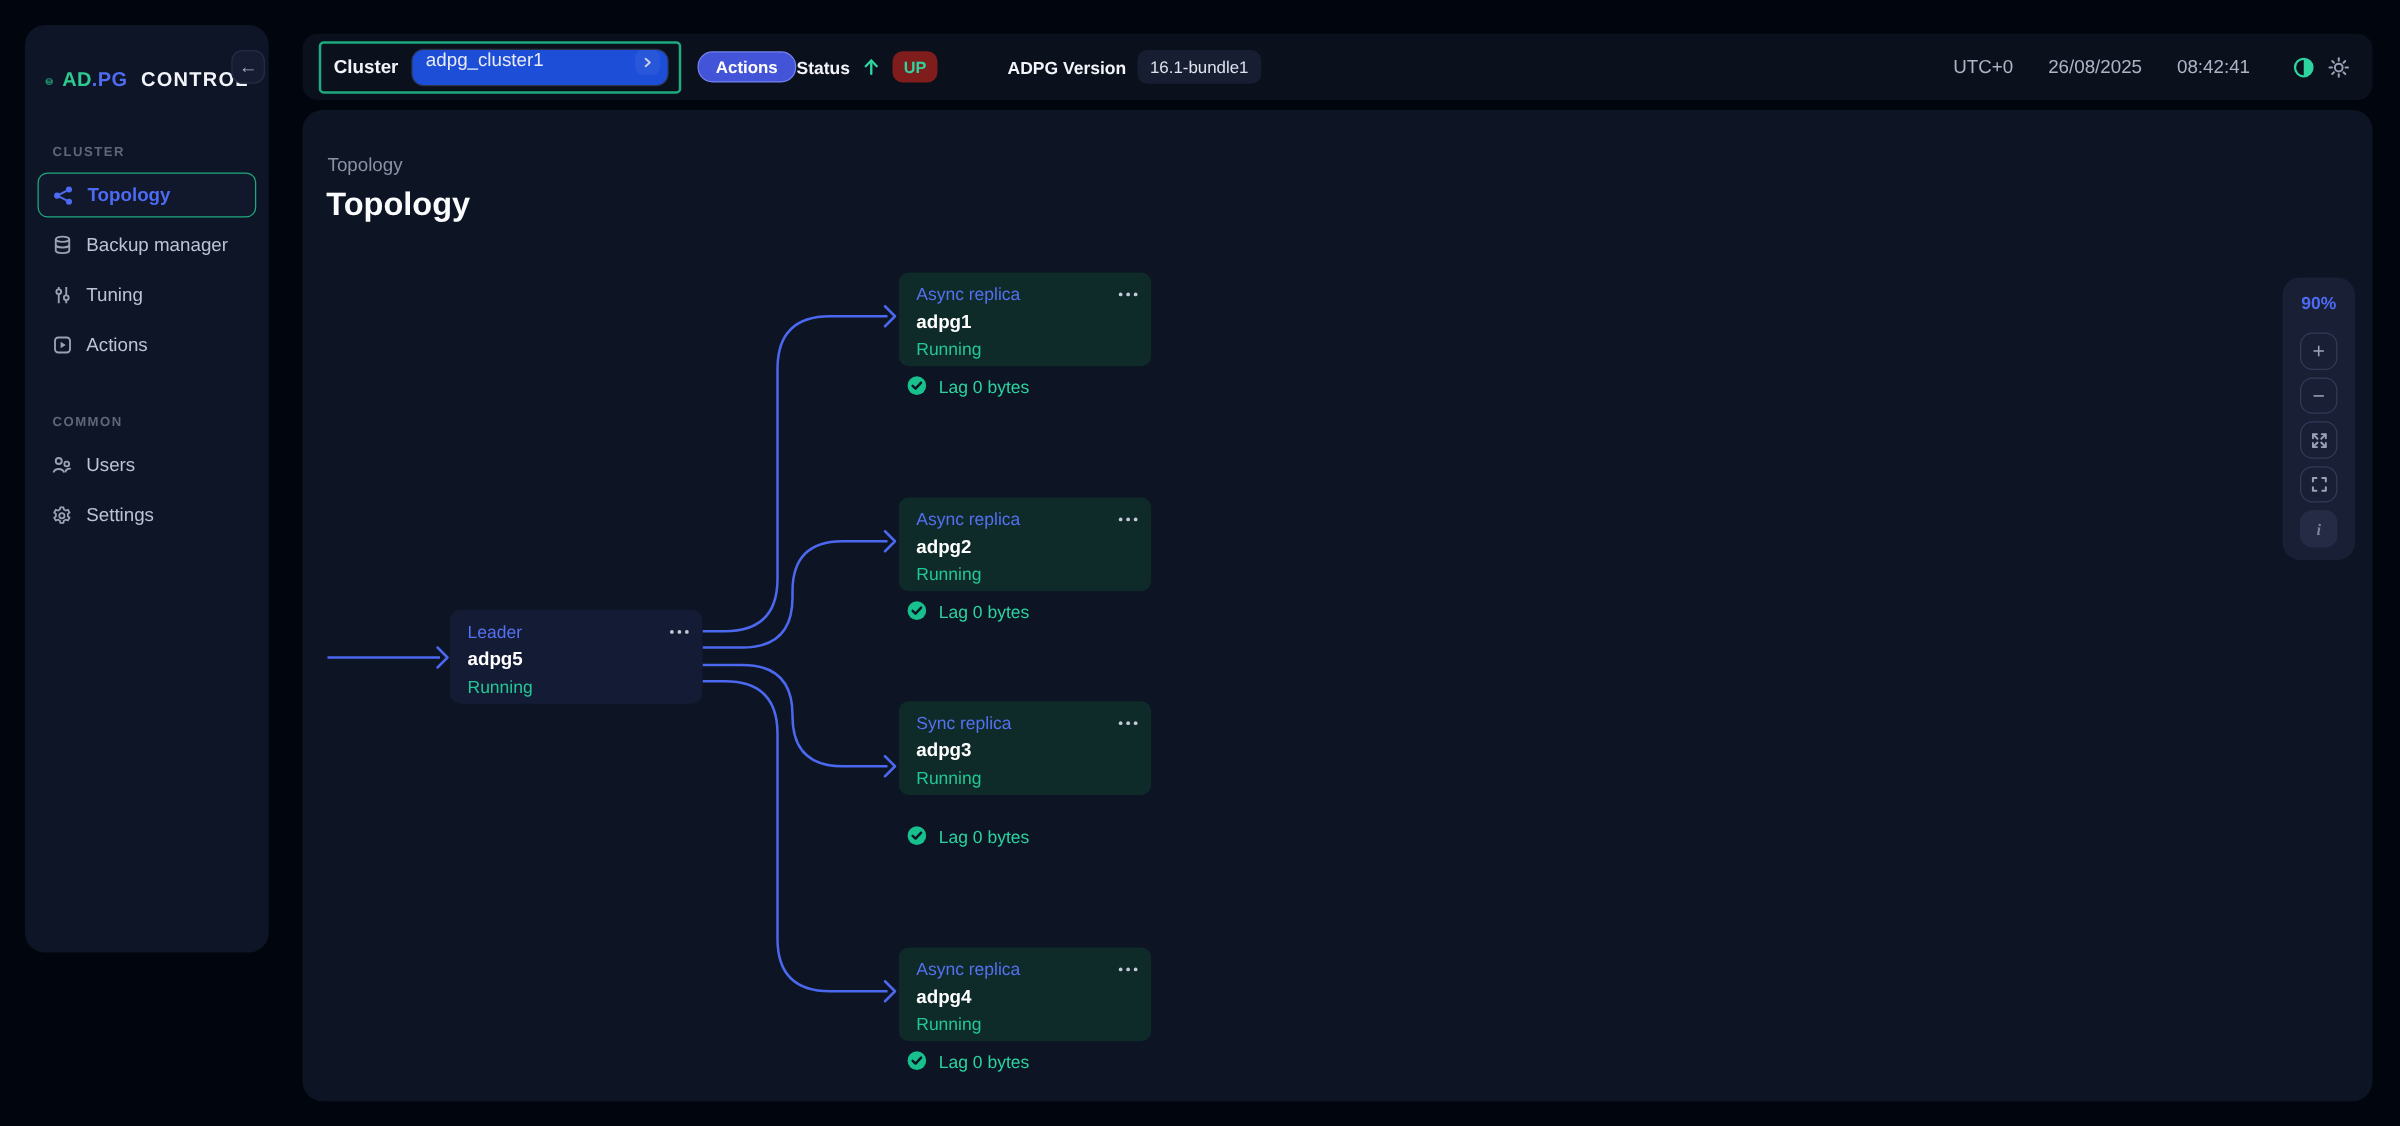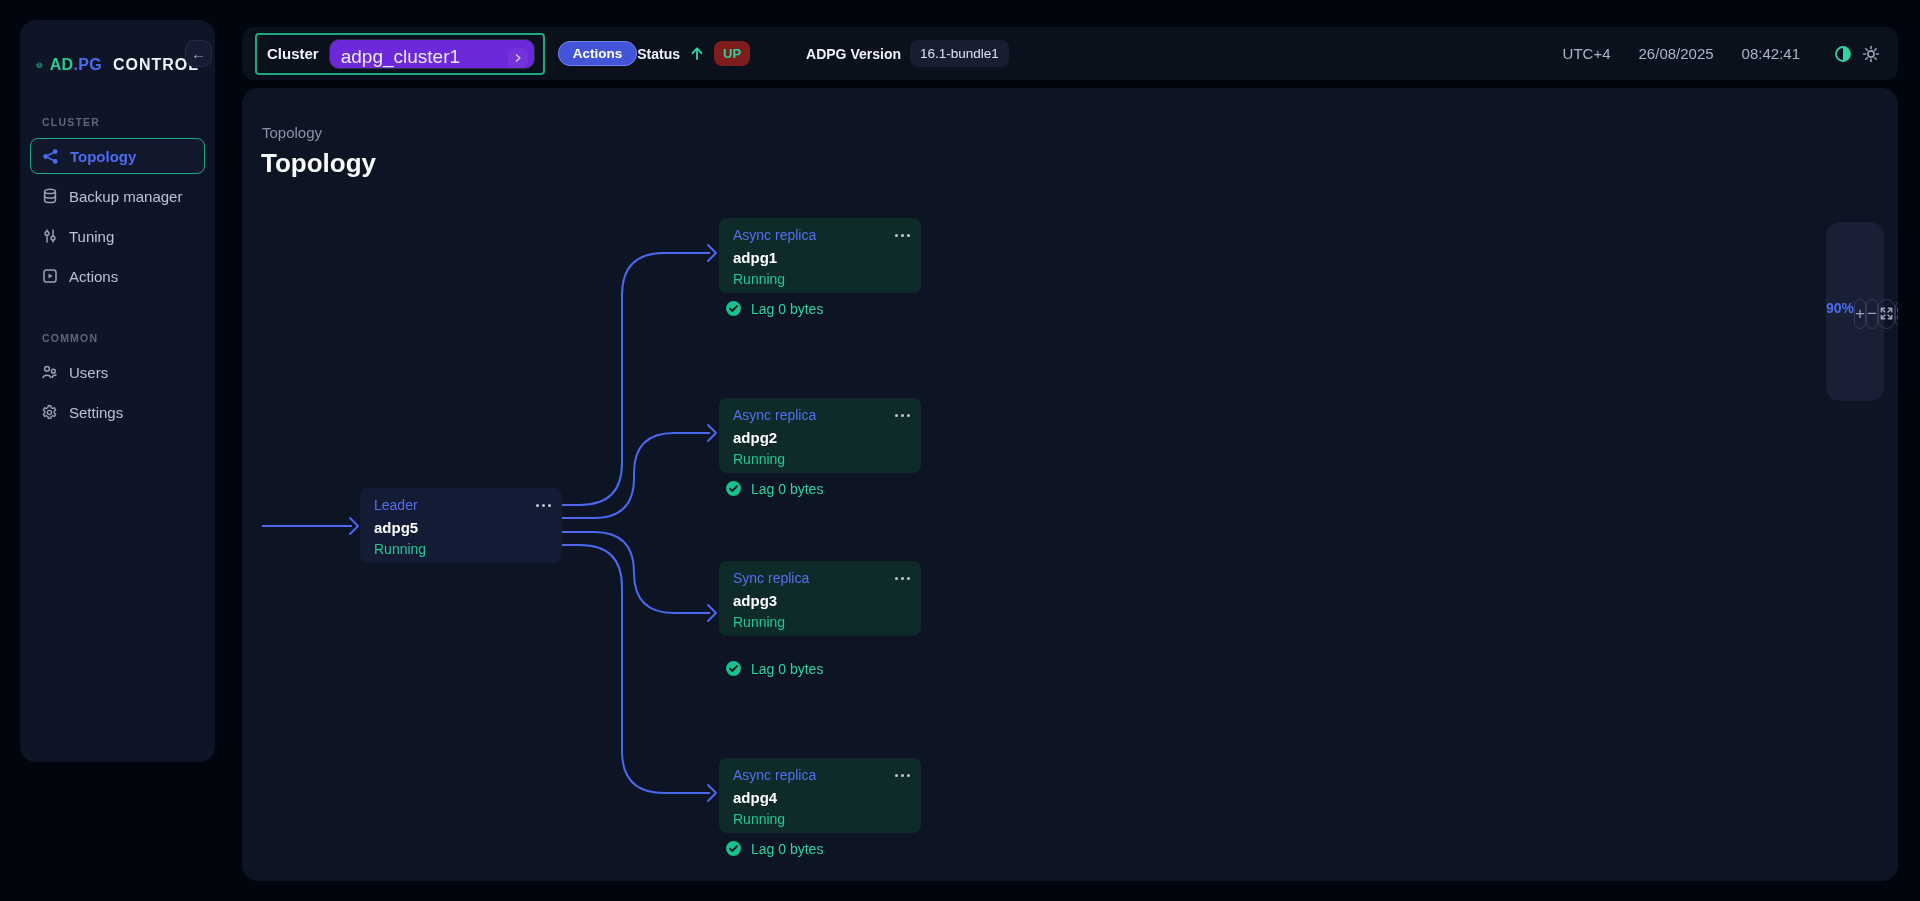--- a/index.html
+++ b/index.html
@@ -27,23 +27,23 @@
   .nav-item.active { border:1.5px solid #1fa97e; color:#4d6bf2; background:#11182c; font-weight:bold; }
   .user-section { margin-top:auto; }
 
   
   .topbar { position:absolute; left:242px; top:27px; width:1656px; height:53px;
             background:#0b101d; border-radius:12px; display:flex; align-items:center;
             padding:0 18px 0 13px; }
   .cluster-select { height:42px; border:2px solid #1fa97e; border-radius:4px;
             display:flex; align-items:center; gap:10px; padding:0 8px 0 10px; cursor:pointer; }
   .cluster-label { font-size:15px; font-weight:bold; color:#f2f4fa; }
-  .cluster-input { width:206px; height:30px; background:#6d28d9; border:1.5px solid #2b3246;
-            border-radius:10px; display:flex; align-items:flex-end; justify-content:space-between;
-            padding:0 6px 0 11px; font-size:19px; color:#e8ebf4; }
+  .cluster-input { width:206px; height:30px; background:#1d4ed8; border:1.5px solid #2b3246;
+            border-radius:10px; display:flex; align-items:flex-start; justify-content:space-between;
+            padding:0 6px 0 11px; font-size:15px; color:#e8ebf4; }
   .cluster-chevron { width:20px; height:20px; border-radius:6px; background:rgba(255,255,255,.05);
             display:flex; align-items:center; justify-content:center; }
   .actions-btn { margin-left:13px; height:25px; padding:0 14px; background:#4354d8;
             border:1.5px solid #7582f0; border-radius:12px; color:#ffffff; font-weight:bold;
             font-size:13.5px; cursor:pointer; font-family:inherit; }
   .status-group { display:flex; align-items:center; gap:9px; }
   .group-label { font-size:14px; font-weight:bold; color:#f2f4fa; }
   .up-badge { background:#7f1d1d; color:#2dd4a0; font-weight:bold; font-size:13px;
             border-radius:8px; padding:5px 9px; }
   .version-group { margin-left:56px; display:flex; align-items:center; gap:9px; }
@@ -67,22 +67,22 @@
   .node { position:absolute; width:202px; height:75px; border-radius:8px; padding:7px 10px 7px 14px;
           cursor:pointer; }
   .node--leader { background:#141b34; }
   .node--replica { background:#0e2b29; }
   .node-role { font-size:14px; color:#5570f0; line-height:21px; }
   .node-name { font-size:15px; font-weight:bold; color:#ffffff; line-height:23px; }
   .node-status { font-size:14px; color:#22c795; line-height:21px; }
   .node-menu { position:absolute; right:8px; top:6px; background:none; border:none; cursor:pointer; padding:2px; }
   .lag-row { position:absolute; display:flex; align-items:center; gap:9px; color:#2bd49f; font-size:14px; }
 
-  .zoom-panel { position:absolute; left:1584px; top:134px; width:58px; height:179px;
-          background:#1b2036e6; border-radius:14px; display:flex; 
+  .zoom-panel { position:absolute; left:1584px; top:134px; width:58px; height:226px;
+          background:#1b2036e6; border-radius:14px; display:flex; flex-direction:column;
           align-items:center; padding:8px 0 10px 0; }
   .zoom-level { color:#4d6bf2; font-weight:bold; font-size:14px; margin:4px 0 10px 0; }
   .zoom-btn { width:30px; height:30px; margin-top:6px; border-radius:10px; background:transparent;
           border:1.5px solid #343b58; color:#9aa2b8; font-size:17px; line-height:1;
           display:flex; align-items:center; justify-content:center; cursor:pointer; font-family:inherit; }
   .zoom-btn.info { background:#262b45; border:none; color:#7d8499; font-size:13px; font-weight:bold;
           font-family:"Liberation Serif", serif; font-style:italic; }
 </style>
 </head>
 <body>
@@ -205,21 +205,21 @@
     </svg>
     <span class="up-badge">UP</span>
   </div>
 
   <div class="version-group">
     <span class="group-label">ADPG Version</span>
     <span class="version-badge">16.1-bundle1</span>
   </div>
 
   <div class="clock">
-    <span>UTC+4</span>
+    <span>UTC+0</span>
     <span>26/08/2025</span>
     <span>08:42:41</span>
   </div>
 
   <div class="topbar-icons">
     <button class="icon-btn">
       <svg width="18" height="18" viewBox="0 0 18 18">
         <circle cx="9" cy="9" r="7" fill="none" stroke="#2dd4a0" stroke-width="1.8"></circle>
         <path d="M9,2 A7,7 0 0 1 9,16 Z" fill="#2dd4a0"></path>
       </svg>

